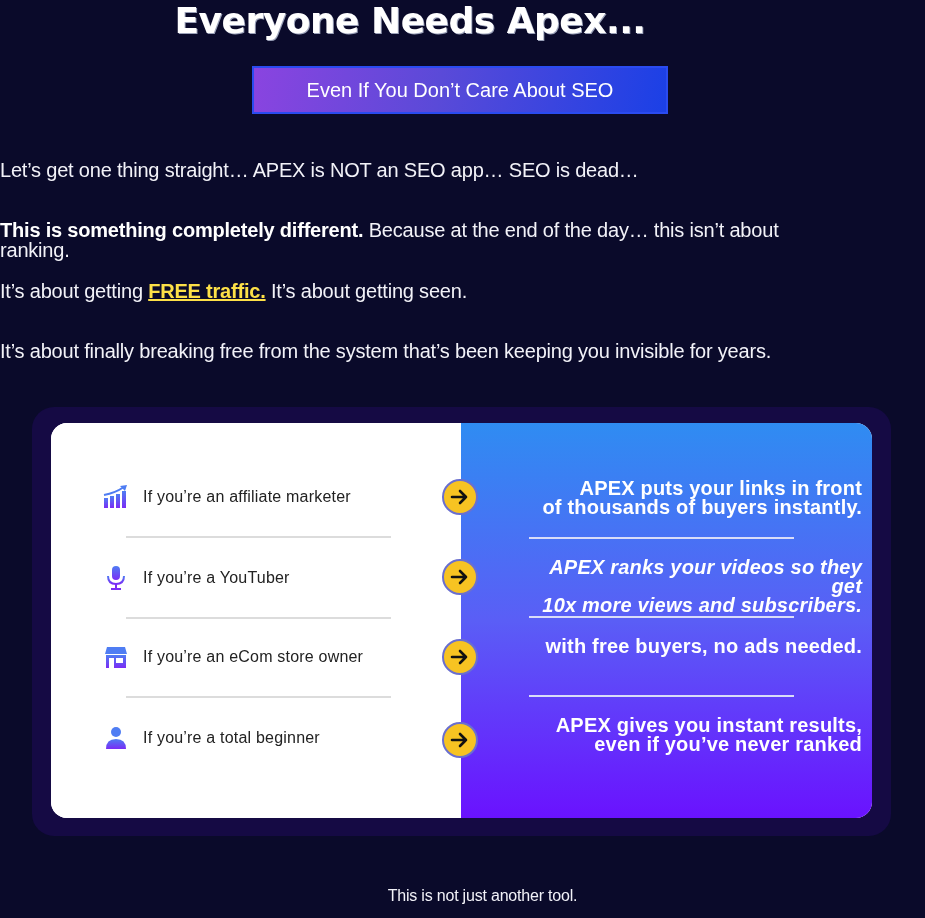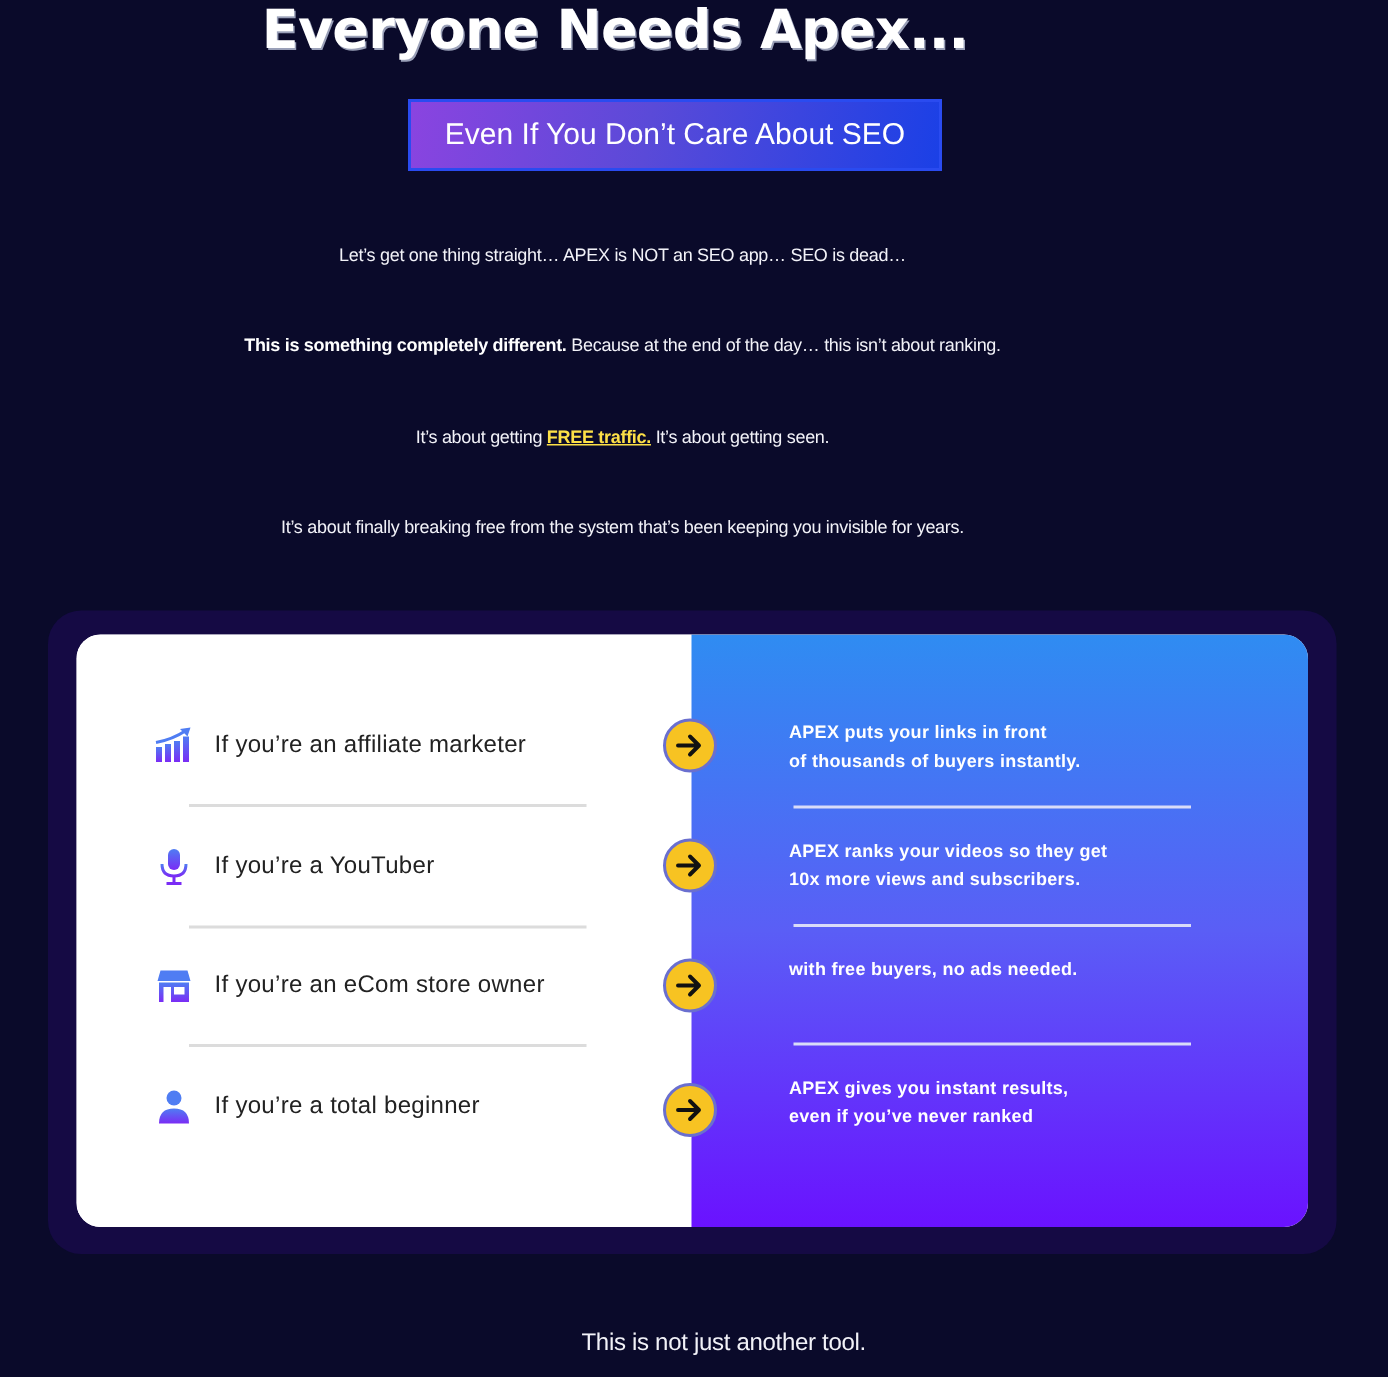--- a/index.html
+++ b/index.html
@@ -13,33 +13,32 @@
     .headline {
       position: absolute; left: 0; top: 0; width: 820px;
       text-align: center;
       font-family: "DejaVu Sans", sans-serif;
       font-weight: 900; font-size: 36px; line-height: 42px;
       letter-spacing: -0.5px;
       color: #ffffff;
       text-shadow: 1px 1px 0 #9aa0b8;
     }
     .subhead-btn {
-      position: absolute; left: 252px; top: 66px; width: 356px; height: 48px;
+      position: absolute; left: 252px; top: 66px; width: 416px; height: 48px;
       box-sizing: border-box;
       border: 2px solid #2a4bf0;
       background: linear-gradient(100deg, #8a44e0 0%, #5a4ad8 45%, #1b40e6 100%);
       display: flex; align-items: center; justify-content: center;
       font-size: 20px; color: #ffffff;
       font-family: "Liberation Sans", sans-serif;
       cursor: pointer;
-      margin-left: 20px;
     }
     .para {
-      position: absolute; left: 0; width: 830px; text-align: center;
-      font-size: 12px; line-height: 20px; color: #f2f2f8;
+      position: absolute; left: 0; width: 830px; 
+      font-size: 20px; line-height: 20px; color: #f2f2f8;
       font-family: "Liberation Sans", sans-serif;
       letter-spacing: -0.2px;
     }
     .para b { font-weight: 700; color: #ffffff; }
     .para u { font-weight: 700; color: #fde047; text-decoration: underline; }
     .outer-wrap {
       position: absolute; left: 32px; top: 407px; width: 859px; height: 429px;
       background: #150a44; border-radius: 22px;
     }
     .card {
@@ -65,24 +64,25 @@
       font-family: "Liberation Sans", sans-serif;
       letter-spacing: 0.2px;
     }
     .divider-left {
       position: absolute; left: 75px; width: 265px; height: 2px; background: #dcdcdc;
     }
     .divider-right {
       position: absolute; left: 68px; width: 265px; height: 2px; background: #d9dcf8;
     }
     .row-right {
-      position: absolute; left: 65px; width: 320px;
-      font-size: 12px; line-height: 19px; font-weight: 700; color: #ffffff;
+      position: absolute; left: 81px; width: 320px;
+      font-size: 20px; line-height: 19px; font-weight: 700; color: #ffffff;
       font-family: "Liberation Sans", sans-serif;
       letter-spacing: 0.2px;
+      text-align: right;
     }
     .arrow-btn {
       position: absolute; left: 391px; width: 36px; height: 36px;
       box-sizing: border-box;
       border-radius: 50%;
       background: #f7c322;
       border: 2px solid #6a6fcf;
       display: flex; align-items: center; justify-content: center;
       cursor: pointer;
     }
@@ -196,21 +196,21 @@
     </div>
   </div>
 
   <div class="card-right">
     <div class="row-right" style="top:56px;">
       <div>APEX puts your links in front</div>
       <div>of thousands of buyers instantly.</div>
     </div>
     <div class="divider-right" style="top:114px;"></div>
 
-    <div class="row-right" style="top:135px;">
+    <div class="row-right" style="top:135px;font-style:italic;">
       <div>APEX ranks your videos so they get</div>
       <div>10x more views and subscribers.</div>
     </div>
     <div class="divider-right" style="top:193px;"></div>
 
     <div class="row-right" style="top:214px;">
       <div>with free buyers, no ads needed.</div>
     </div>
     <div class="divider-right" style="top:272px;"></div>
 

